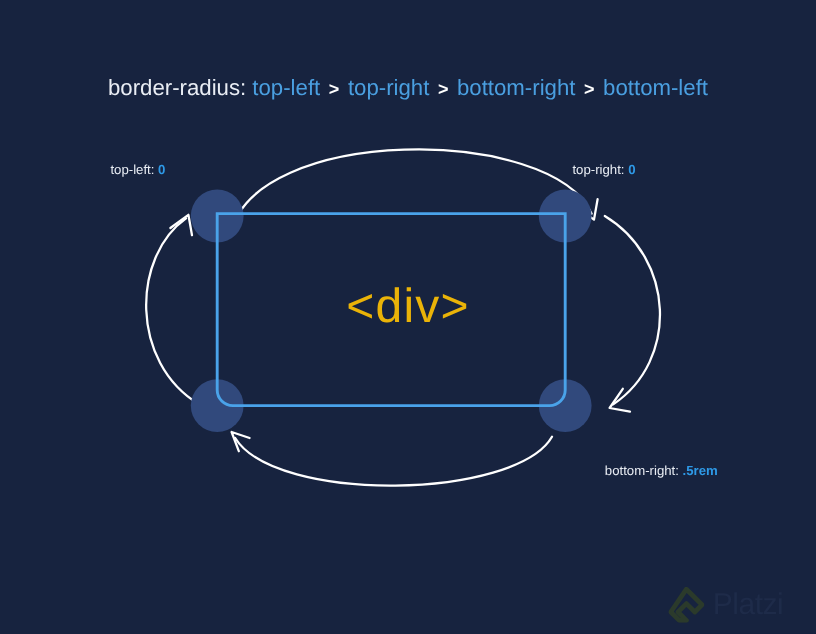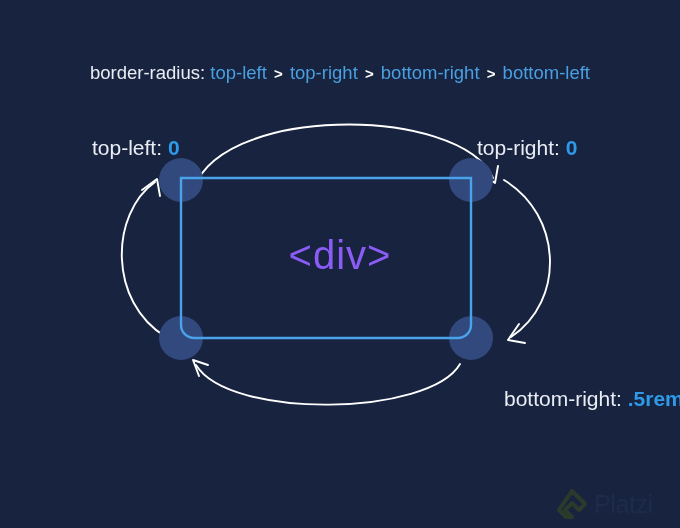--- a/index.html
+++ b/index.html
@@ -35,21 +35,21 @@
   .formula .corner { color: #4a9fe0; }
   .formula .sep { color: #ffffff; font-weight: bold; font-size: 15px; padding: 0 2px; }
   .formula .val { color: #2e9ae8; }
   .formula .val.dim { color: #4e8fbe; }
   .formula .gap { display: inline-block; width: 9px; }
 
   
   .corner-label {
     position: absolute;
     color: #e9edf4;
-    font-size: 21px;
+    font-size: 11px;
     white-space: nowrap;
   }
   .corner-label .num { color: #2e9ae8; font-weight: bold; }
   #label-top-left      { left: 92px;  top: 136px; }
   #label-top-right     { left: 477px; top: 136px; }
   #label-bottom-left   { left: 27px;  top: 367px; }
   #label-bottom-right  { left: 504px; top: 367px; margin-top: 20px; }
 
   
   #diagram {
@@ -61,21 +61,21 @@
   .box-outline { fill: none; stroke: #4aa3ea; stroke-width: 2.4; }
   .flow-arc { fill: none; stroke: #ffffff; stroke-width: 1.9; stroke-linecap: round; }
   .arrow-head { fill: none; stroke: #ffffff; stroke-width: 1.9; stroke-linecap: round; stroke-linejoin: round; }
 
   
   #div-label {
     position: absolute;
     left: 0; top: 233px;
     width: 680px;
     text-align: center;
-    color: #8b5cf6;
+    color: #eab308;
     font-size: 40px;
     letter-spacing: 1px;
   }
 
   
   #watermark {
     position: absolute;
     left: 557px;
     top: 489px;
     display: flex;

